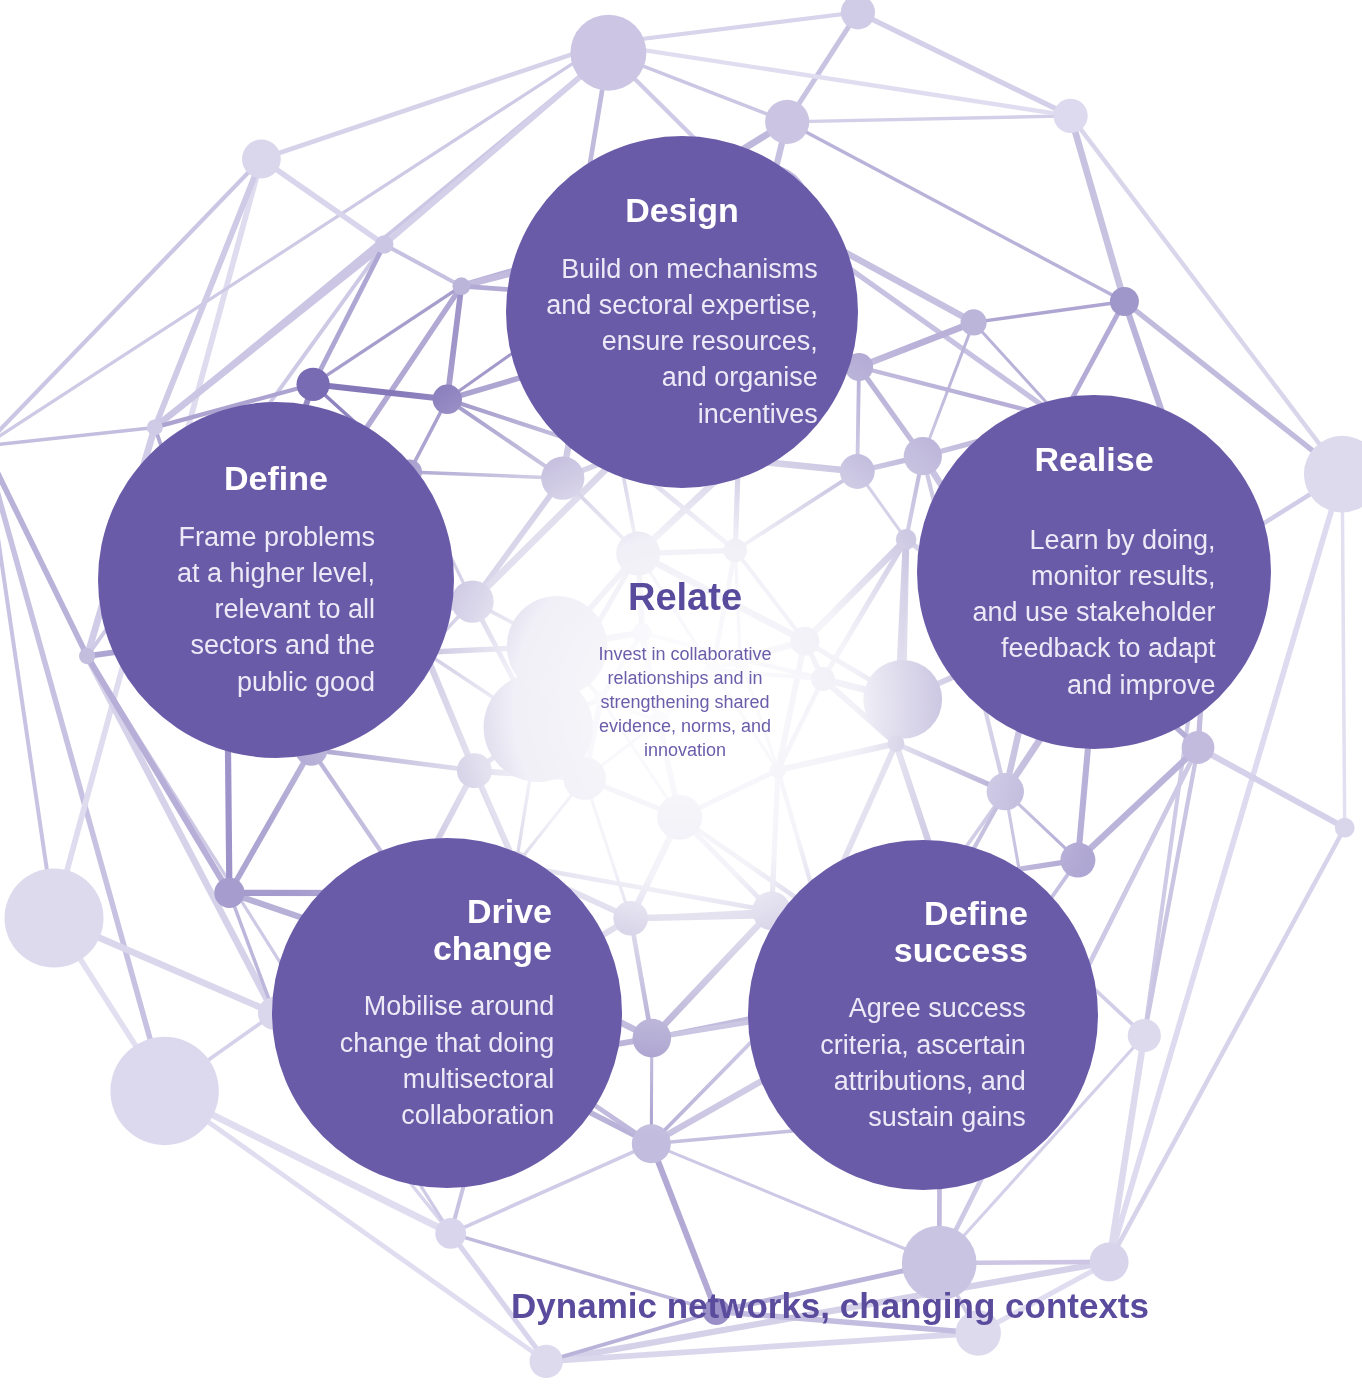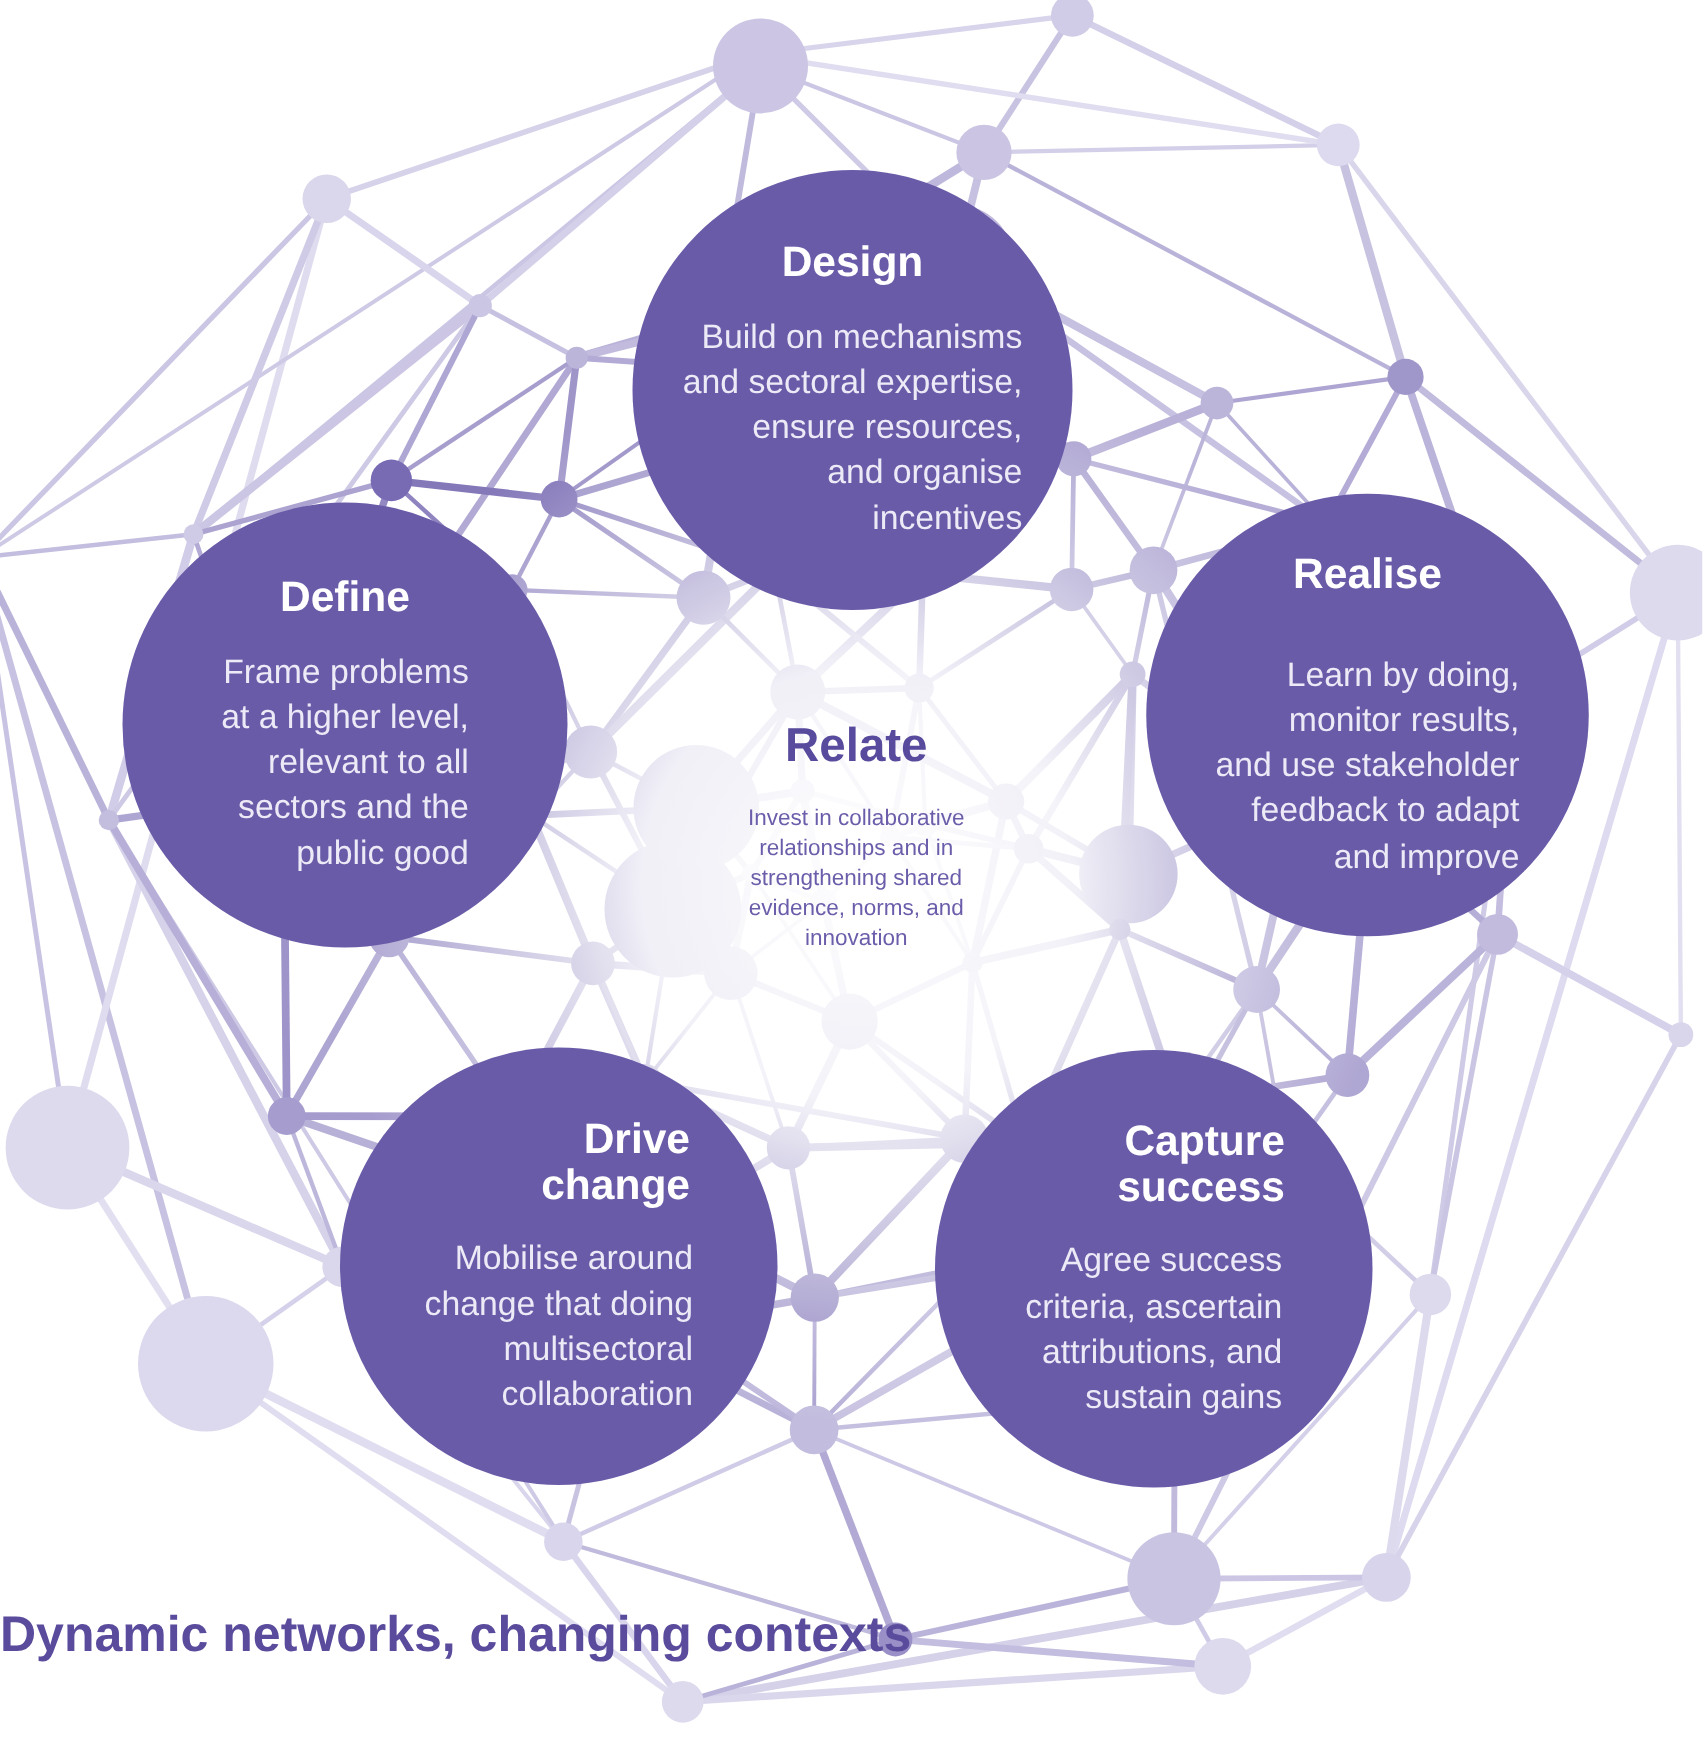--- a/index.html
+++ b/index.html
@@ -43,23 +43,23 @@
     margin-bottom:24px;
   }
   .relate-body{
     color:var(--relate-body-text,#6c5dab);
     font-size:18px;line-height:1.33;
     white-space:pre-line;
   }
   .caption{
     position:absolute;z-index:3;
     left:0;top:1286px;width:1149px;
-    text-align:left;
+    text-align:right;
     color:var(--caption-text,#5a4b9d);
-    font-size:40px;font-weight:bold;
+    font-size:35px;font-weight:bold;
   }
 </style>
 </head>
 <body>
 
 <div class="canvas">
 
   <svg class="net" width="1362" height="1393" viewBox="0 0 1362 1393">
     <defs>
       <radialGradient id="centerFade" gradientUnits="userSpaceOnUse" cx="685" cy="708" r="430">
@@ -456,21 +456,21 @@
 
   <div class="stage" style="left:272px;top:838px;width:350px;height:350px;">
     <div class="stage-title">Drive change</div>
     <div class="stage-body">Mobilise around
 change that doing
 multisectoral
 collaboration</div>
   </div>
 
   <div class="stage" style="left:748px;top:840px;width:350px;height:350px;">
-    <div class="stage-title">Capture success</div>
+    <div class="stage-title">Define success</div>
     <div class="stage-body">Agree success
 criteria, ascertain
 attributions, and
 sustain gains</div>
   </div>
 
   <div class="caption">Dynamic networks, changing contexts</div>
 
 </div>
 

